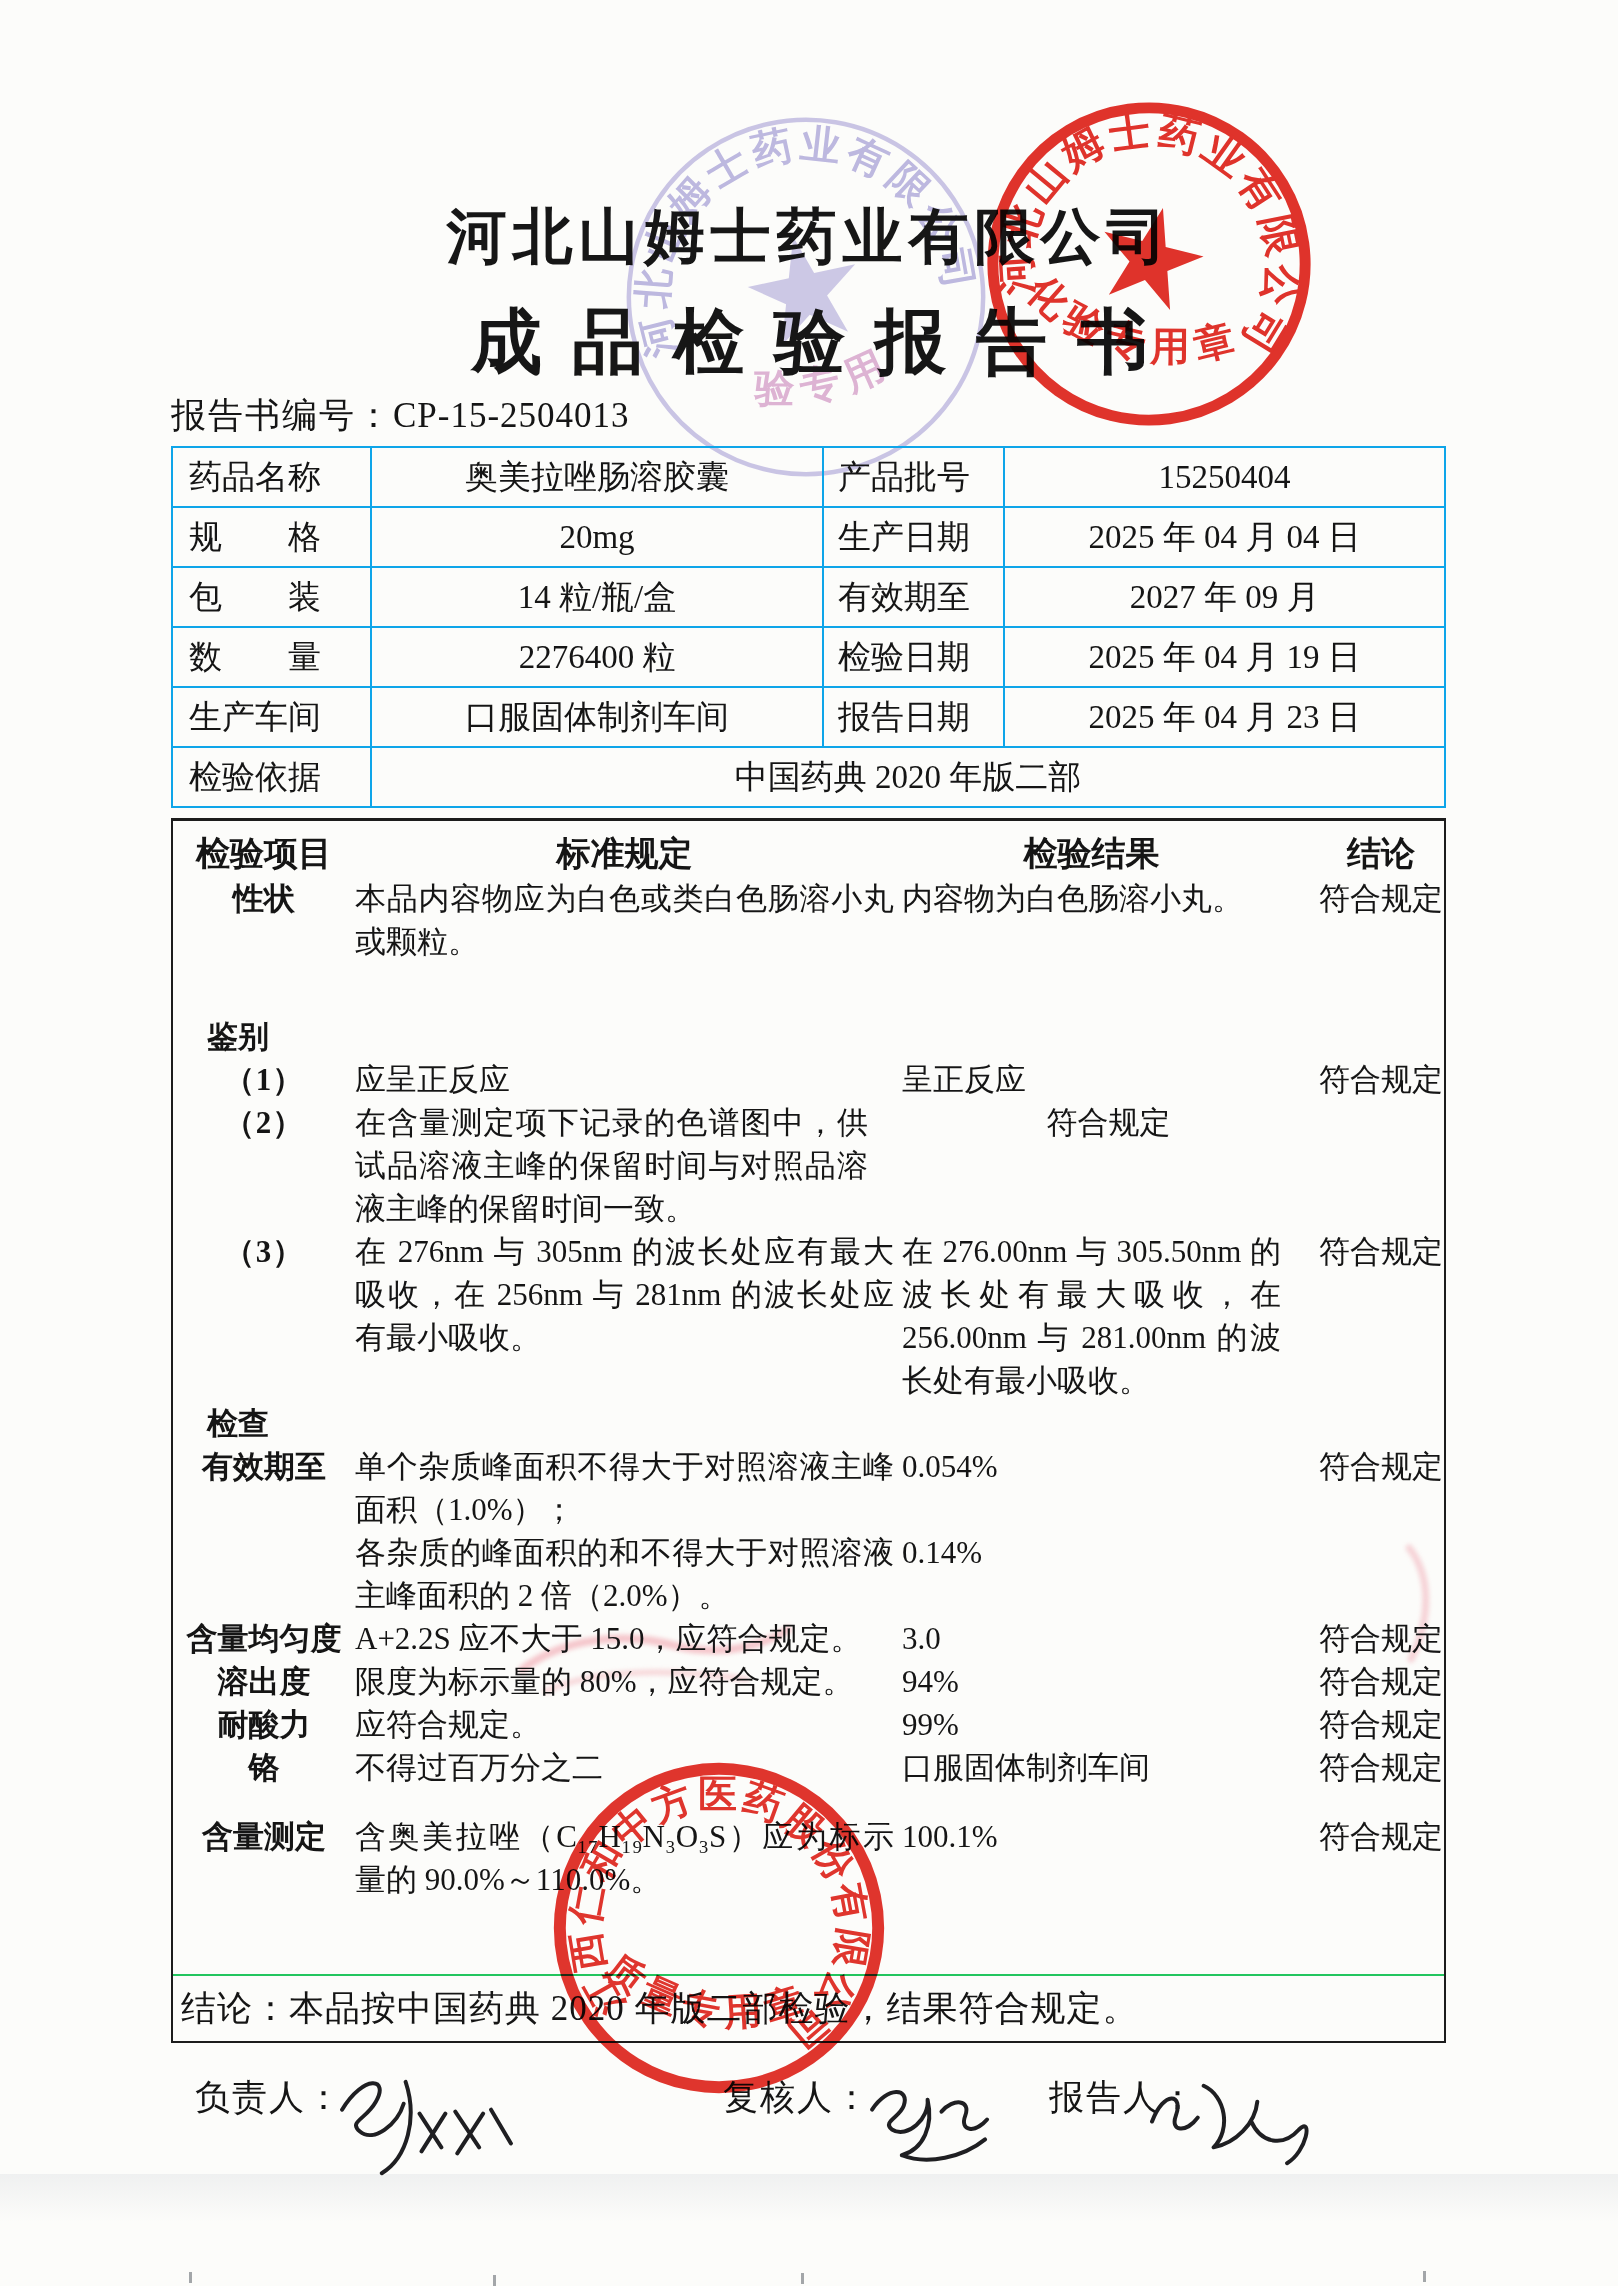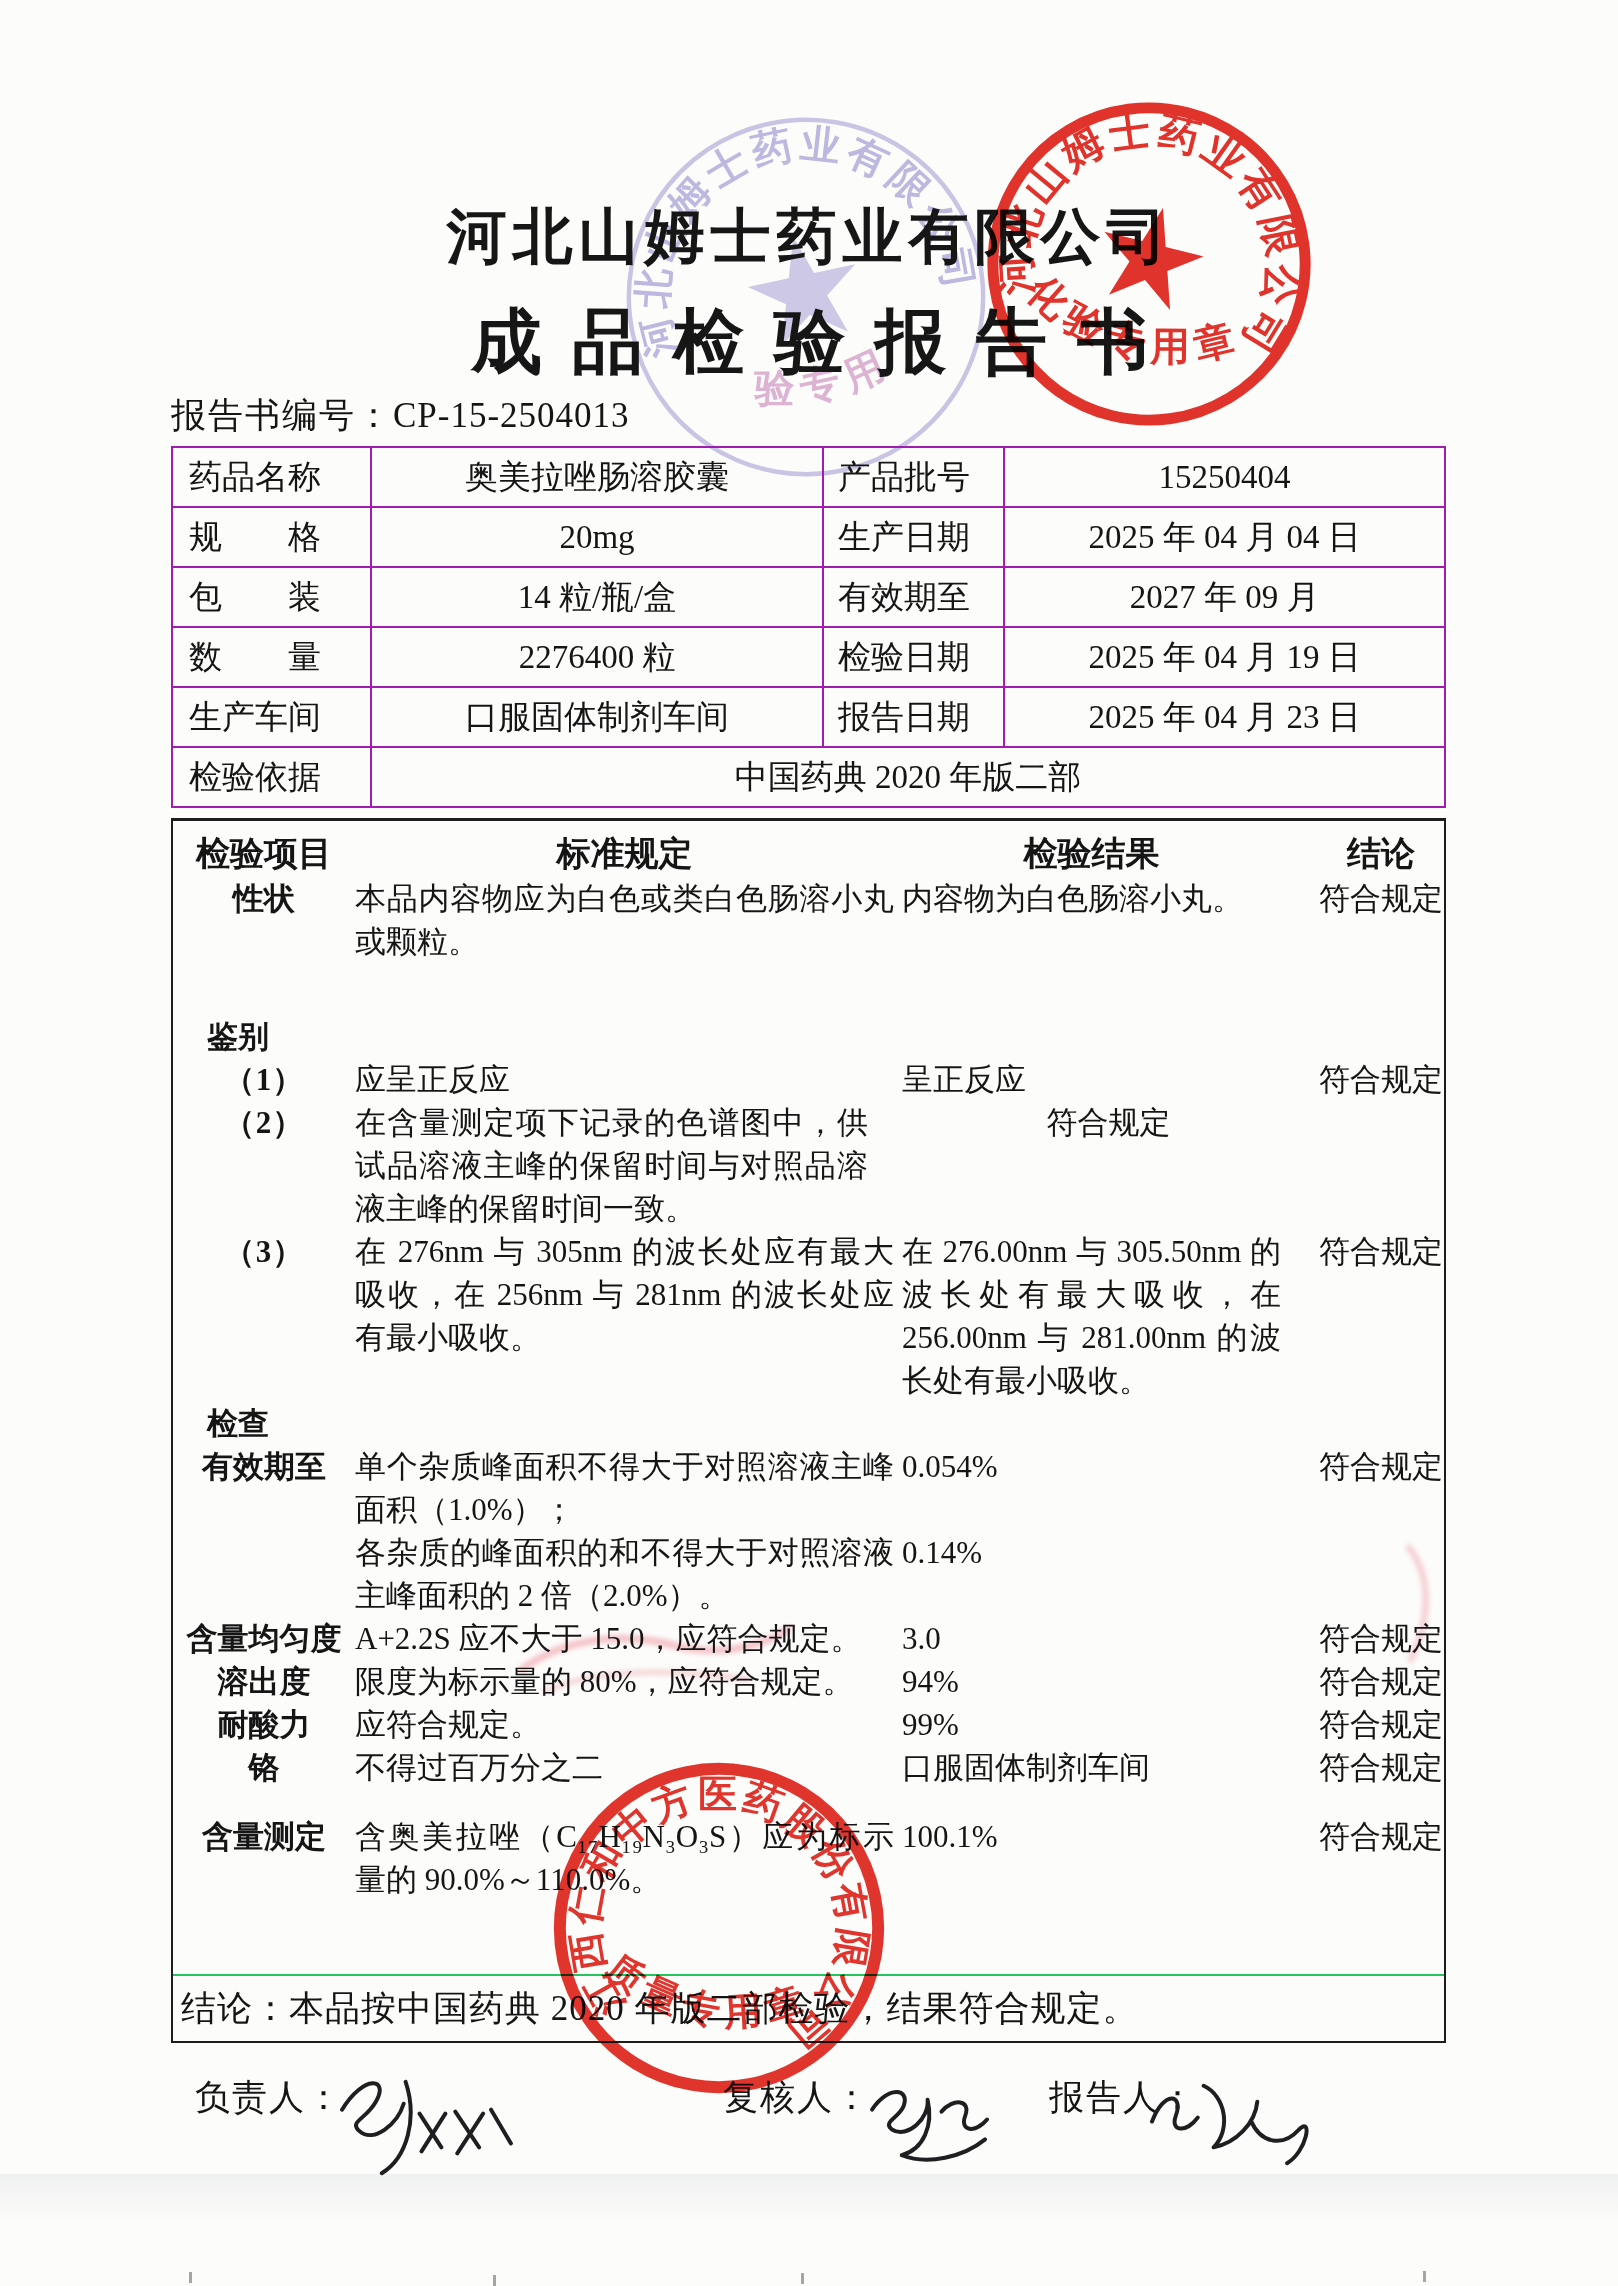--- a/index.html
+++ b/index.html
@@ -28,21 +28,21 @@
     font-size:35px;letter-spacing:2px;z-index:3;
   }
   .report-no .num{font-family:"Liberation Serif","DejaVu Serif",serif;letter-spacing:1px;}
   
   table.info{
     position:absolute;top:446px;left:171px;
     width:1275px;border-collapse:collapse;z-index:2;
     font-size:33px;
   }
   table.info td{
-    border:2px solid #a21caf;height:58px;padding:0;
+    border:2px solid #0ea5e9;height:58px;padding:0;
     vertical-align:middle;
   }
   table.info td.lab1{width:181px;padding-left:16px;text-align:left;}
   table.info td.val1{width:450px;text-align:center;margin-top:15px;}
   table.info td.lab2{width:165px;padding-left:14px;text-align:left;}
   table.info td.val2{text-align:center;}
   table.info td.basis{text-align:center;}
   
   .inspection{
     position:absolute;top:818px;left:171px;width:1275px;

